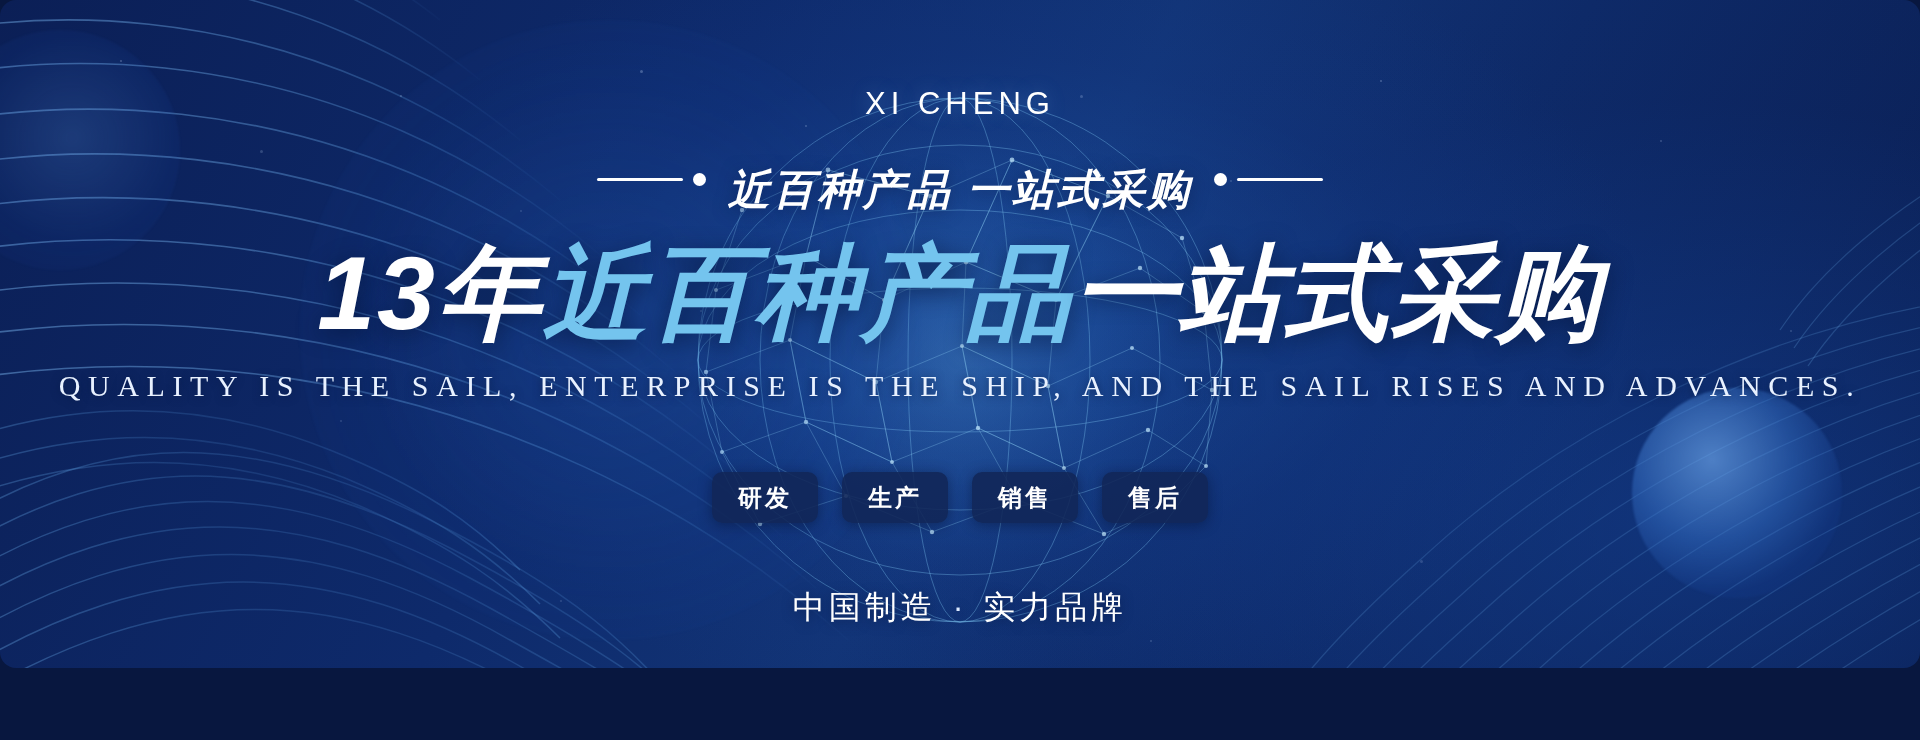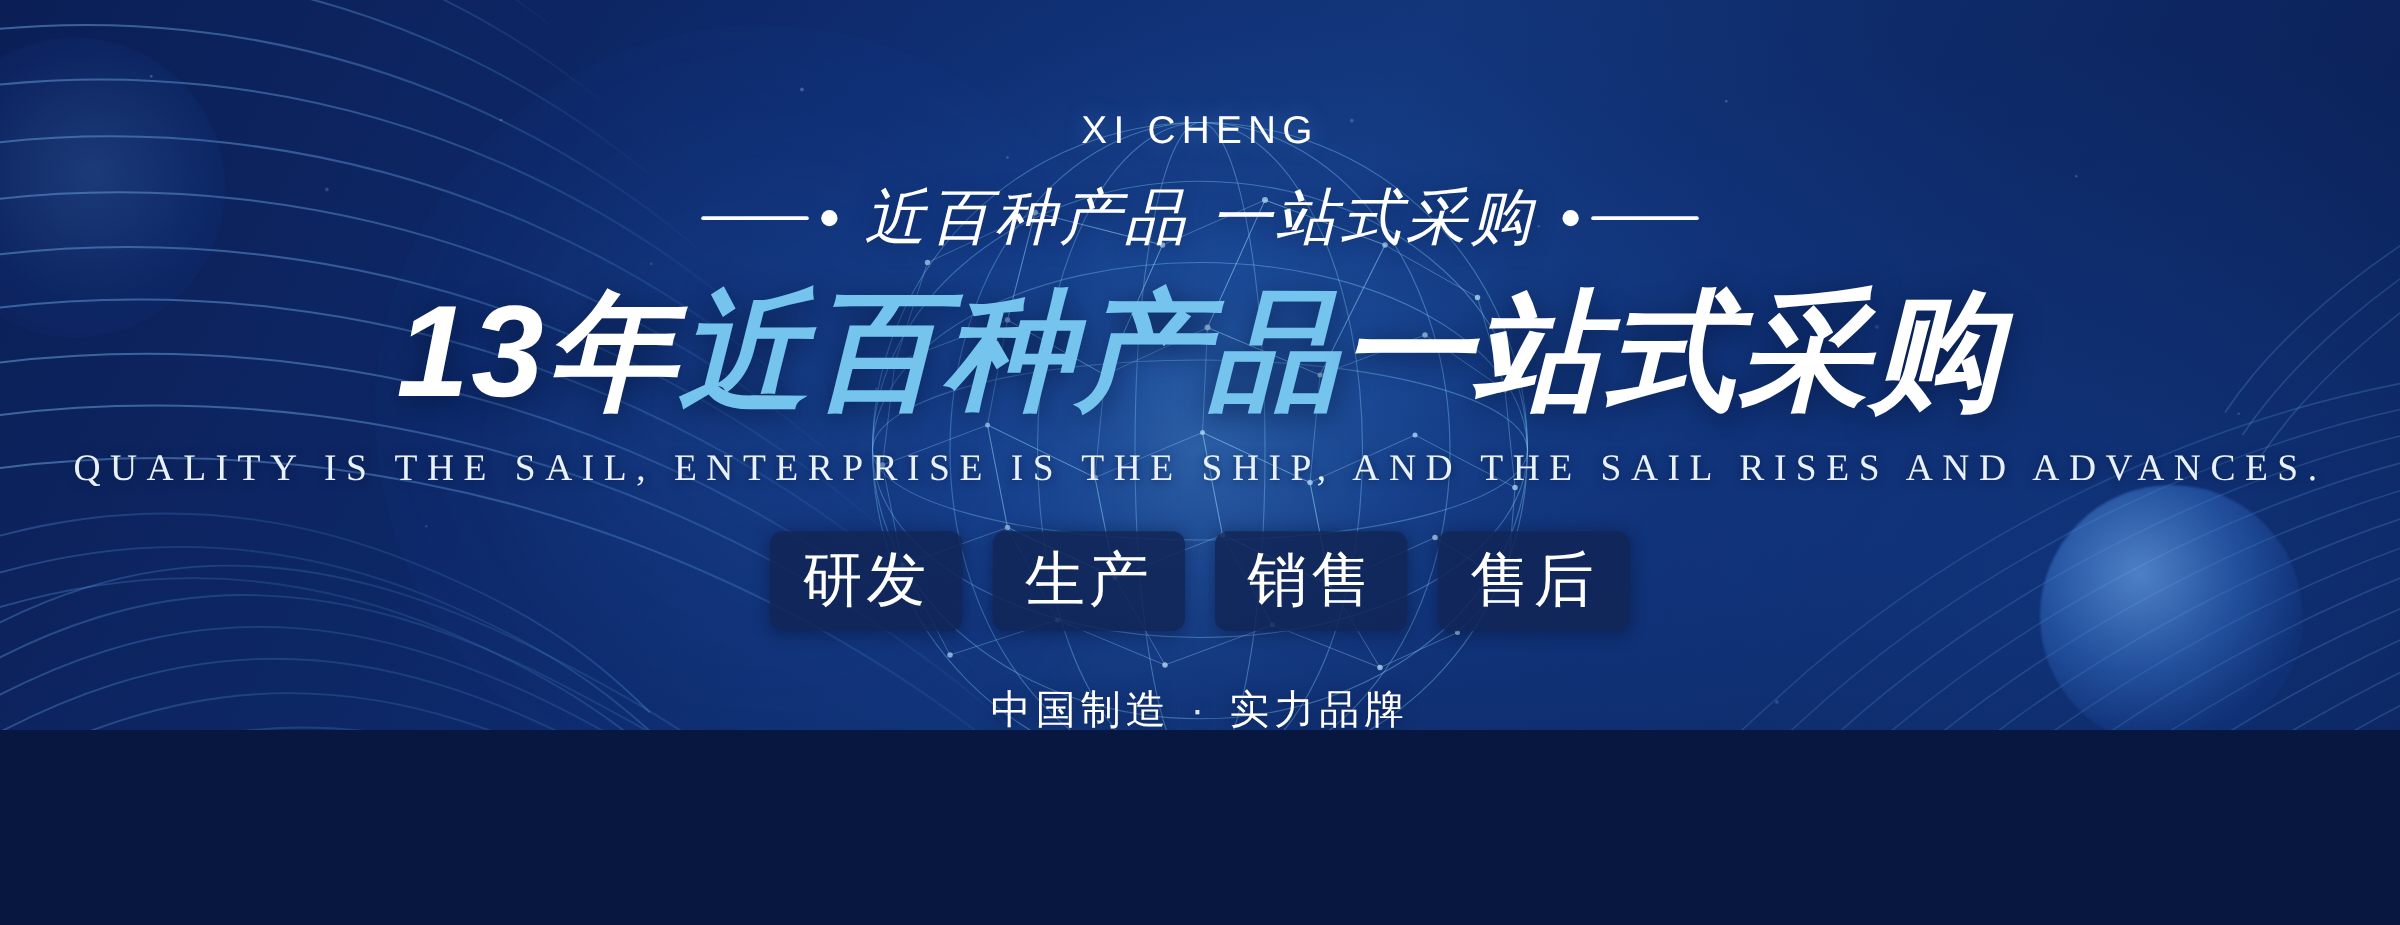--- a/index.html
+++ b/index.html
@@ -1,27 +1,28 @@
 <!DOCTYPE html>
 <html><head>
 <meta charset="utf-8">
 <style>
   * { margin:0; padding:0; box-sizing:border-box; }
   html,body { background:#08173f; }
 
   .banner {
     position:relative;
     width:1920px;
-    height:584px;
+    height:668px;
     overflow:hidden;
     font-family:"Liberation Sans", sans-serif;
     background:
       radial-gradient(ellipse 900px 560px at 52% 46%, rgba(30,86,170,0.55) 0%, rgba(20,60,140,0.25) 45%, rgba(10,34,96,0) 72%),
       radial-gradient(ellipse 1100px 700px at 88% 78%, rgba(22,72,160,0.45) 0%, rgba(12,40,105,0.1) 60%, rgba(10,30,85,0) 80%),
       linear-gradient(118deg, #0b1f56 0%, #0e2a6b 34%, #123476 52%, #0e2a68 70%, #0a1d50 100%);
+    border-radius: 16px;
   }
 
   
   .bg-layer { position:absolute; inset:0; pointer-events:none; }
   .bg-layer svg { display:block; width:1920px; height:740px; }
 
   .stars { position:absolute; inset:0; pointer-events:none; opacity:.55; }
   .star { position:absolute; background:#cfe4ff; border-radius:50%; }
 
   .glow-sphere {
@@ -62,26 +63,27 @@
     margin-top:19px;
     display:flex; align-items:center; gap:22px;
   }
   .deco { display:flex; align-items:center; gap:10px; }
   .deco .bar { width:86px; height:3px; background:#ffffff; border-radius:2px; }
   .deco .dot { width:13px; height:13px; background:#ffffff; border-radius:50%; }
   .deco.right { flex-direction:row-reverse; }
 
   .subtitle {
     color:#ffffff;
-    font-size:49px;
-    font-weight:400;
+    font-size:42px;
+    font-weight:700;
     letter-spacing:3px;
     font-style:italic;
     white-space:nowrap;
     text-shadow:0 2px 16px rgba(10,30,80,.65);
+    margin-top:21px;
   }
 
   .headline {
     margin-top:14px;
     font-size:104px;
     font-weight:800;
     font-style:italic;
     letter-spacing:2px;
     white-space:nowrap;
     line-height:1.18;
@@ -102,29 +104,30 @@
 
   .tags {
     margin-top:33px;
     display:flex; gap:24px;
   }
   .tag {
     background:rgba(17,38,86,0.88);
     border-radius:10px;
     padding:11px 26px;
     color:#ffffff;
-    font-size:48px;
-    font-weight:400;
+    font-size:24px;
+    font-weight:700;
     letter-spacing:3px;
     line-height:1.22;
     box-shadow:0 2px 14px rgba(4,14,44,.45);
+    margin-top:36px;
   }
 
   .footer-line {
-    margin-top:41px;
+    margin-top:63px;
     color:#ffffff;
     font-size:32px;
     letter-spacing:4px;
     font-weight:400;
     text-shadow:0 2px 12px rgba(8,26,70,.7);
   }
   .footer-line .sep { padding:0 16px; color:#dbe9ff; }
 </style>
 </head>
 <body>

